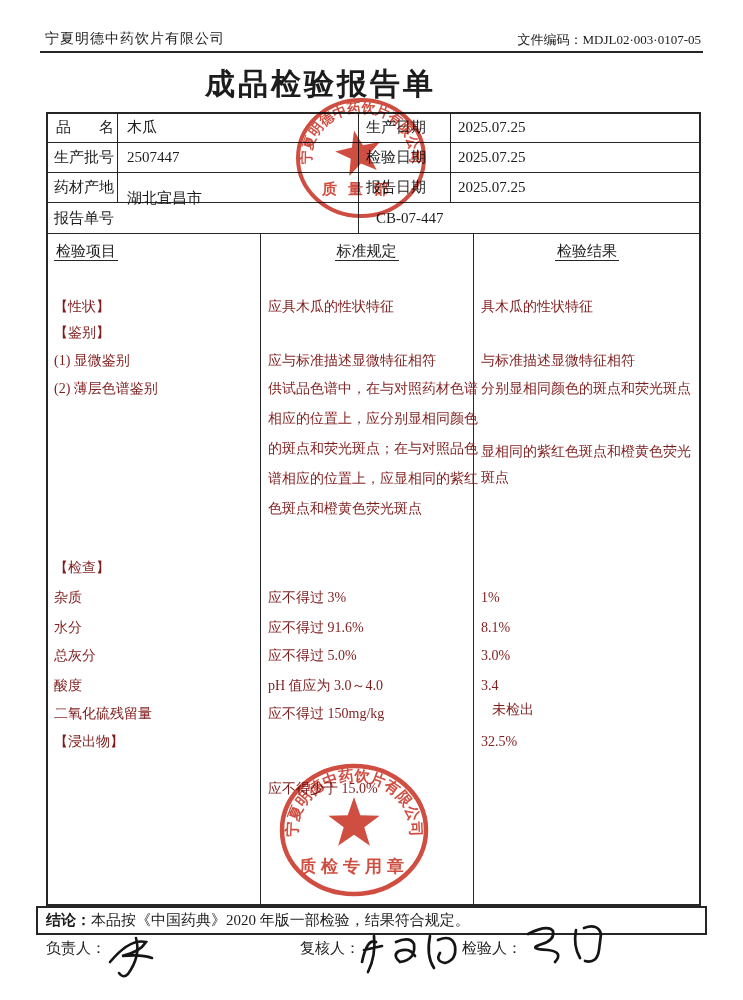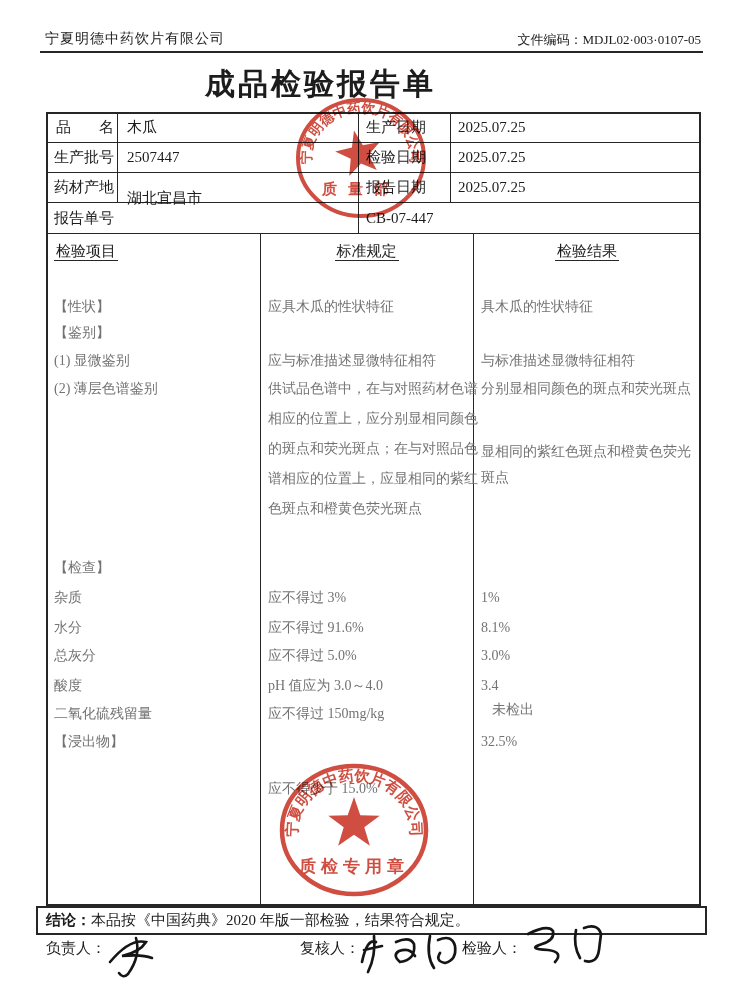--- a/index.html
+++ b/index.html
@@ -1,19 +1,19 @@
 <!DOCTYPE html>
 <html><head>
 <meta charset="utf-8">
 <style>
   html,body{margin:0;padding:0;background:#ffffff;}
   .sheet{position:relative;width:743px;height:1000px;background:#ffffff;overflow:hidden;
          font-family:"Liberation Serif","DejaVu Serif",serif;color:#1c1c1c;}
   .abs{position:absolute;}
-  .ln{position:absolute;height:20px;line-height:20px;font-size:14px;white-space:nowrap;color:#737373;}
+  .ln{position:absolute;height:20px;line-height:20px;font-size:14px;white-space:nowrap;color:#7f1d1d;}
   .hline{position:absolute;border-top:1.5px solid #262626;}
   .vline{position:absolute;border-left:1.5px solid #262626;}
   .box{position:absolute;border:2px solid #262626;box-sizing:border-box;}
   .company{left:45px;top:30px;font-size:14px;letter-spacing:1px;}
   .doccode{right:42px;top:31px;font-size:13px;}
   .title{left:0;top:64px;width:641px;text-align:center;font-size:30px;font-weight:bold;letter-spacing:3px;}
   .cell{position:absolute;height:20px;line-height:20px;font-size:15px;white-space:nowrap;}
   .spread{width:58px;text-align:justify;text-align-last:justify;}
   .colhead{position:absolute;height:20px;line-height:20px;font-size:15px;}
   .colhead span{border-bottom:1.5px solid #262626;padding:0 2px 1px 2px;}
@@ -55,21 +55,21 @@
   <div class="cell" style="left:127px;top:147px;">2507447</div>
   <div class="cell" style="left:366px;top:147px;">检验日期</div>
   <div class="cell" style="left:458px;top:147px;">2025.07.25</div>
 
   <div class="cell" style="left:54px;top:177px;">药材产地</div>
   <div class="cell" style="left:127px;top:188px;">湖北宜昌市</div>
   <div class="cell" style="left:366px;top:177px;">报告日期</div>
   <div class="cell" style="left:458px;top:177px;">2025.07.25</div>
 
   <div class="cell" style="left:54px;top:208px;">报告单号</div>
-  <div class="cell" style="left:366px;top:208px;">CB-07-447</div>
+  <div class="cell" style="left:376px;top:208px;">CB-07-447</div>
 
   <div class="colhead" style="left:54px;top:241px;"><span>检验项目</span></div>
   <div class="colhead c3head" style="top:241px;"><span>检验结果</span></div>
   <div class="colhead c2head" style="top:241px;"><span>标准规定</span></div>
 
   <div id="col-items">
       <div class="ln" style="left: 54px; top: 297px;">【性状】</div>
       <div class="ln" style="left: 54px; top: 323px;">【鉴别】</div>
       <div class="ln" style="left: 54px; top: 351px;">(1) 显微鉴别</div>
       <div class="ln" style="left: 54px; top: 379px;">(2) 薄层色谱鉴别</div>

